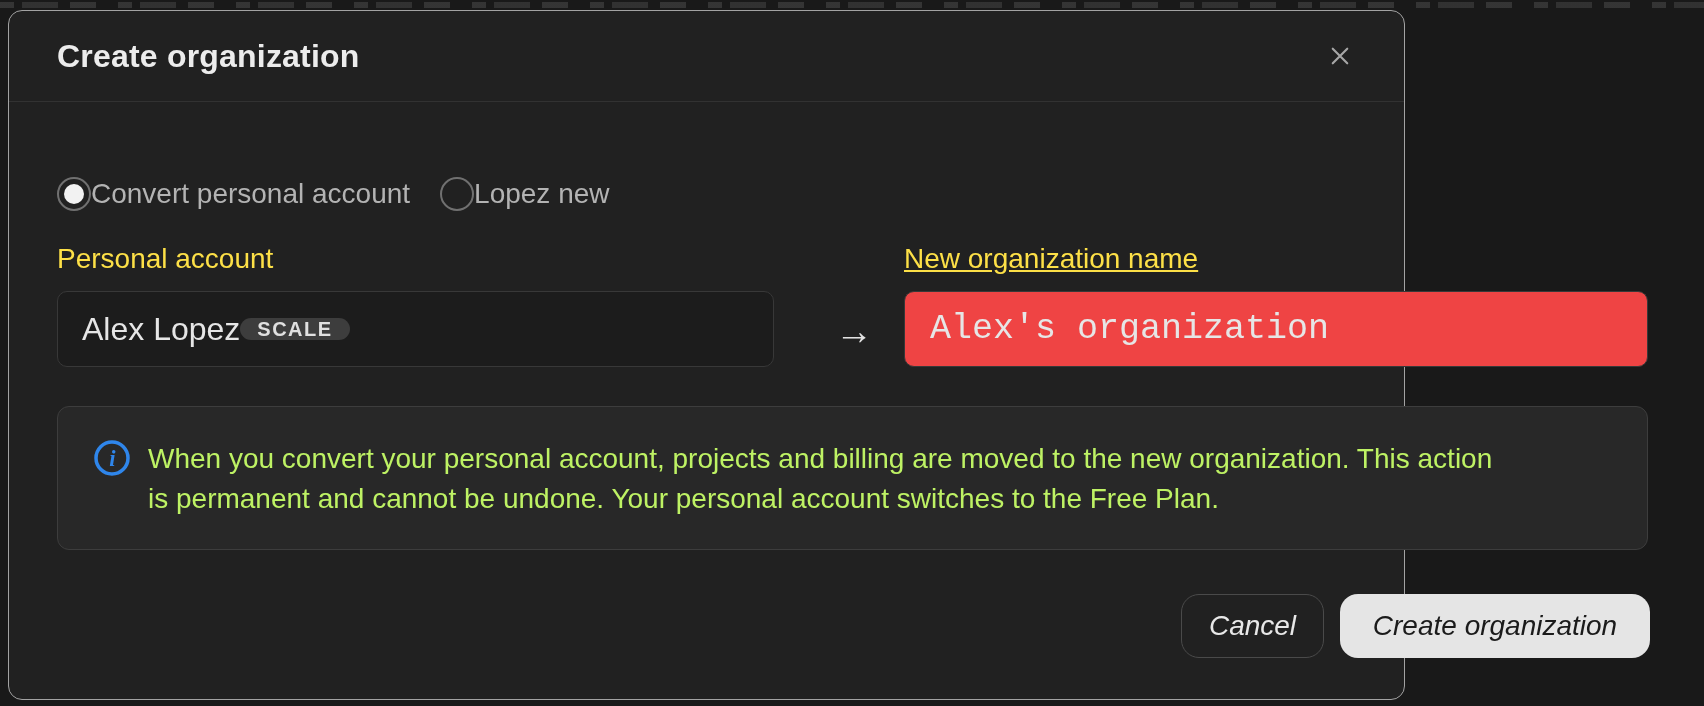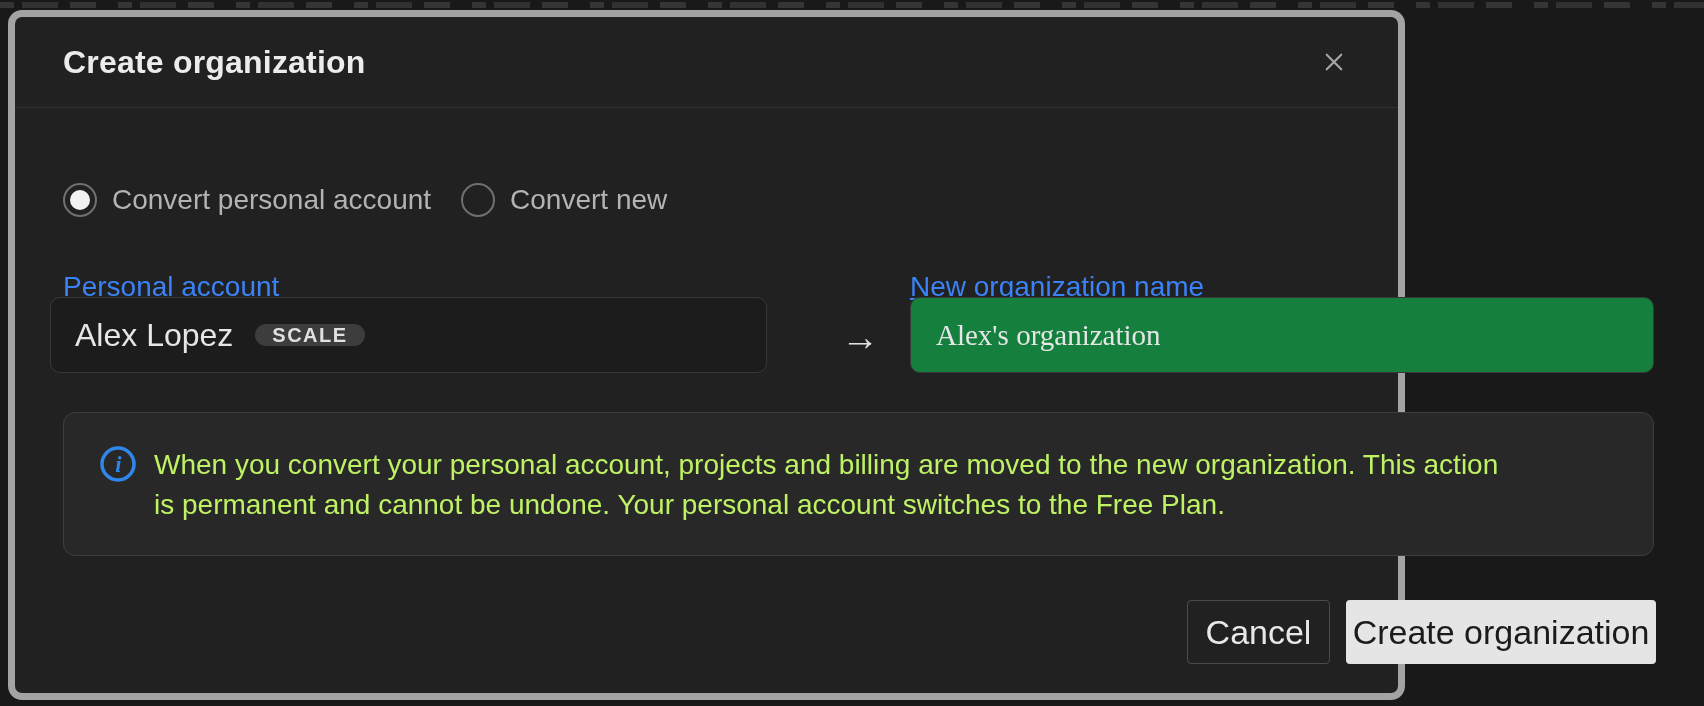--- a/index.html
+++ b/index.html
@@ -15,90 +15,90 @@
     position: absolute; left: 0; top: 2px; width: 1704px; height: 6px;
     background: repeating-linear-gradient(90deg,
       #4b4b4b 0 14px, transparent 14px 22px,
       #454545 22px 58px, transparent 58px 70px,
       #4b4b4b 70px 96px, transparent 96px 118px);
     opacity: .55;
   }
   .modal {
     position: absolute; left: 8px; top: 10px; width: 1397px; height: 690px;
     background: #212121;
-    border: 7px solid #a3a3a3;
+    border: 1px solid #a3a3a3;
     border-radius: 14px;
   }
   .modal-header {
     position: absolute; left: 0; top: 0; width: 100%; height: 91px;
     border-bottom: 1px solid #323232;
     display: flex; align-items: center; justify-content: space-between;
     padding: 0 45px 0 48px;
   }
   .modal-title { font-size: 32px; font-weight: 600; color: #ececec; letter-spacing: .2px; }
   .close-btn {
     width: 38px; height: 38px; display: flex; align-items: center; justify-content: center;
     background: none; border: none; cursor: pointer;
   }
   
   .radio-row {
     position: absolute; left: 48px; top: 166px;
     display: flex; align-items: center; gap: 30px; height: 34px;
   }
-  .radio-option { display: flex; align-items: center; gap: 15px; cursor: pointer; }
+  .radio-option { display: flex; align-items: center; cursor: pointer; }
   .radio-circle {
     width: 34px; height: 34px; border-radius: 50%;
     border: 2px solid #707070; flex: 0 0 auto;
     display: flex; align-items: center; justify-content: center;
   }
   .radio-circle .dot { width: 20px; height: 20px; border-radius: 50%; background: #f2f2f2; }
   .radio-label { font-size: 28px; color: #b3b3b3; }
   
-  .field-label { position: absolute; top: 232px; font-size: 28px; color: #3b82f6; margin-top: 22px; }
+  .field-label { position: absolute; top: 232px; font-size: 28px; color: #fde047; }
   .label-left  { left: 48px; }
   .label-right { left: 895px; text-decoration: underline; }
   
   .field {
     position: absolute; top: 280px; height: 76px;
     background: #1c1c1c; border: 1px solid #383838; border-radius: 10px;
     display: flex; align-items: center; padding: 0 24px;
   }
-  .field-select { left: 35px; width: 717px; gap: 22px; cursor: pointer; }
+  .field-select { left: 48px; width: 717px; cursor: pointer; }
   .field-value { font-size: 32px; color: #e6e6e6; }
   .badge {
     background: #3d3d3d; color: #e0e0e0; border-radius: 999px;
     font-size: 20px; font-weight: 700; letter-spacing: 1.5px;
     padding: 0 17px; line-height: 1.1;
   }
   .arrow {
     position: absolute; left: 820px; top: 296px; width: 50px; height: 48px;
     display: flex; align-items: center; justify-content: center;
     font-size: 38px; color: #e2e2e2; font-weight: 400;
   }
   .field-input {
     position: absolute; left: 895px; top: 280px; width: 744px; height: 76px;
-    background: #15803d; border: 1px solid #383838; border-radius: 10px;
-    padding: 0 25px; font-size: 29px; color: #e6e6e6;
-    font-family: Liberation Serif, serif; outline: none;
+    background: #ef4444; border: 1px solid #383838; border-radius: 10px;
+    padding: 0 25px; font-size: 35px; color: #e6e6e6;
+    font-family: Liberation Mono, monospace; outline: none;
   }
   
   .info-box {
     position: absolute; left: 48px; top: 395px; width: 1591px; height: 144px;
     background: #282828; border: 1px solid #3d3d3d; border-radius: 12px;
   }
   .info-icon { position: absolute; left: 34px; top: 31px; }
   .info-text {
     position: absolute; left: 90px; top: 32px;
     font-size: 28px; line-height: 40px; color: #bef264;
   }
   
   .btn {
-    position: absolute; top: 583px; height: 64px; border-radius: 4px;
-    font-family: "Liberation Sans", sans-serif; font-size: 34px;
-    display: flex; align-items: center; justify-content: center; cursor: pointer;
+    position: absolute; top: 583px; height: 64px; border-radius: 18px;
+    font-family: "Liberation Sans", sans-serif; font-size: 28px;
+    display: flex; align-items: center; justify-content: center; cursor: pointer; font-style: italic;
   }
   .btn-cancel {
     left: 1172px; width: 143px;
     background: transparent; border: 1px solid #4a4a4a; color: #e8e8e8;
   }
   .btn-submit {
     left: 1331px; width: 310px;
     background: #e5e5e5; border: none; color: #1b1b1b; font-weight: 500;
   }
 </style>
@@ -122,21 +122,21 @@
 
   <div class="radio-row">
     <div class="radio-option">
       <span class="radio-circle">
           <span class="dot"></span>
         </span>
       <span class="radio-label">Convert personal account</span>
     </div>
     <div class="radio-option">
       <span class="radio-circle"></span>
-      <span class="radio-label">Convert new</span>
+      <span class="radio-label">Lopez new</span>
     </div>
   </div>
 
   <div class="field-label label-left">Personal account</div>
   <div class="field-label label-right">New organization name</div>
 
   <div class="field field-select">
     <span class="field-value">Alex Lopez</span>
     <span class="badge">SCALE</span>
   </div>

